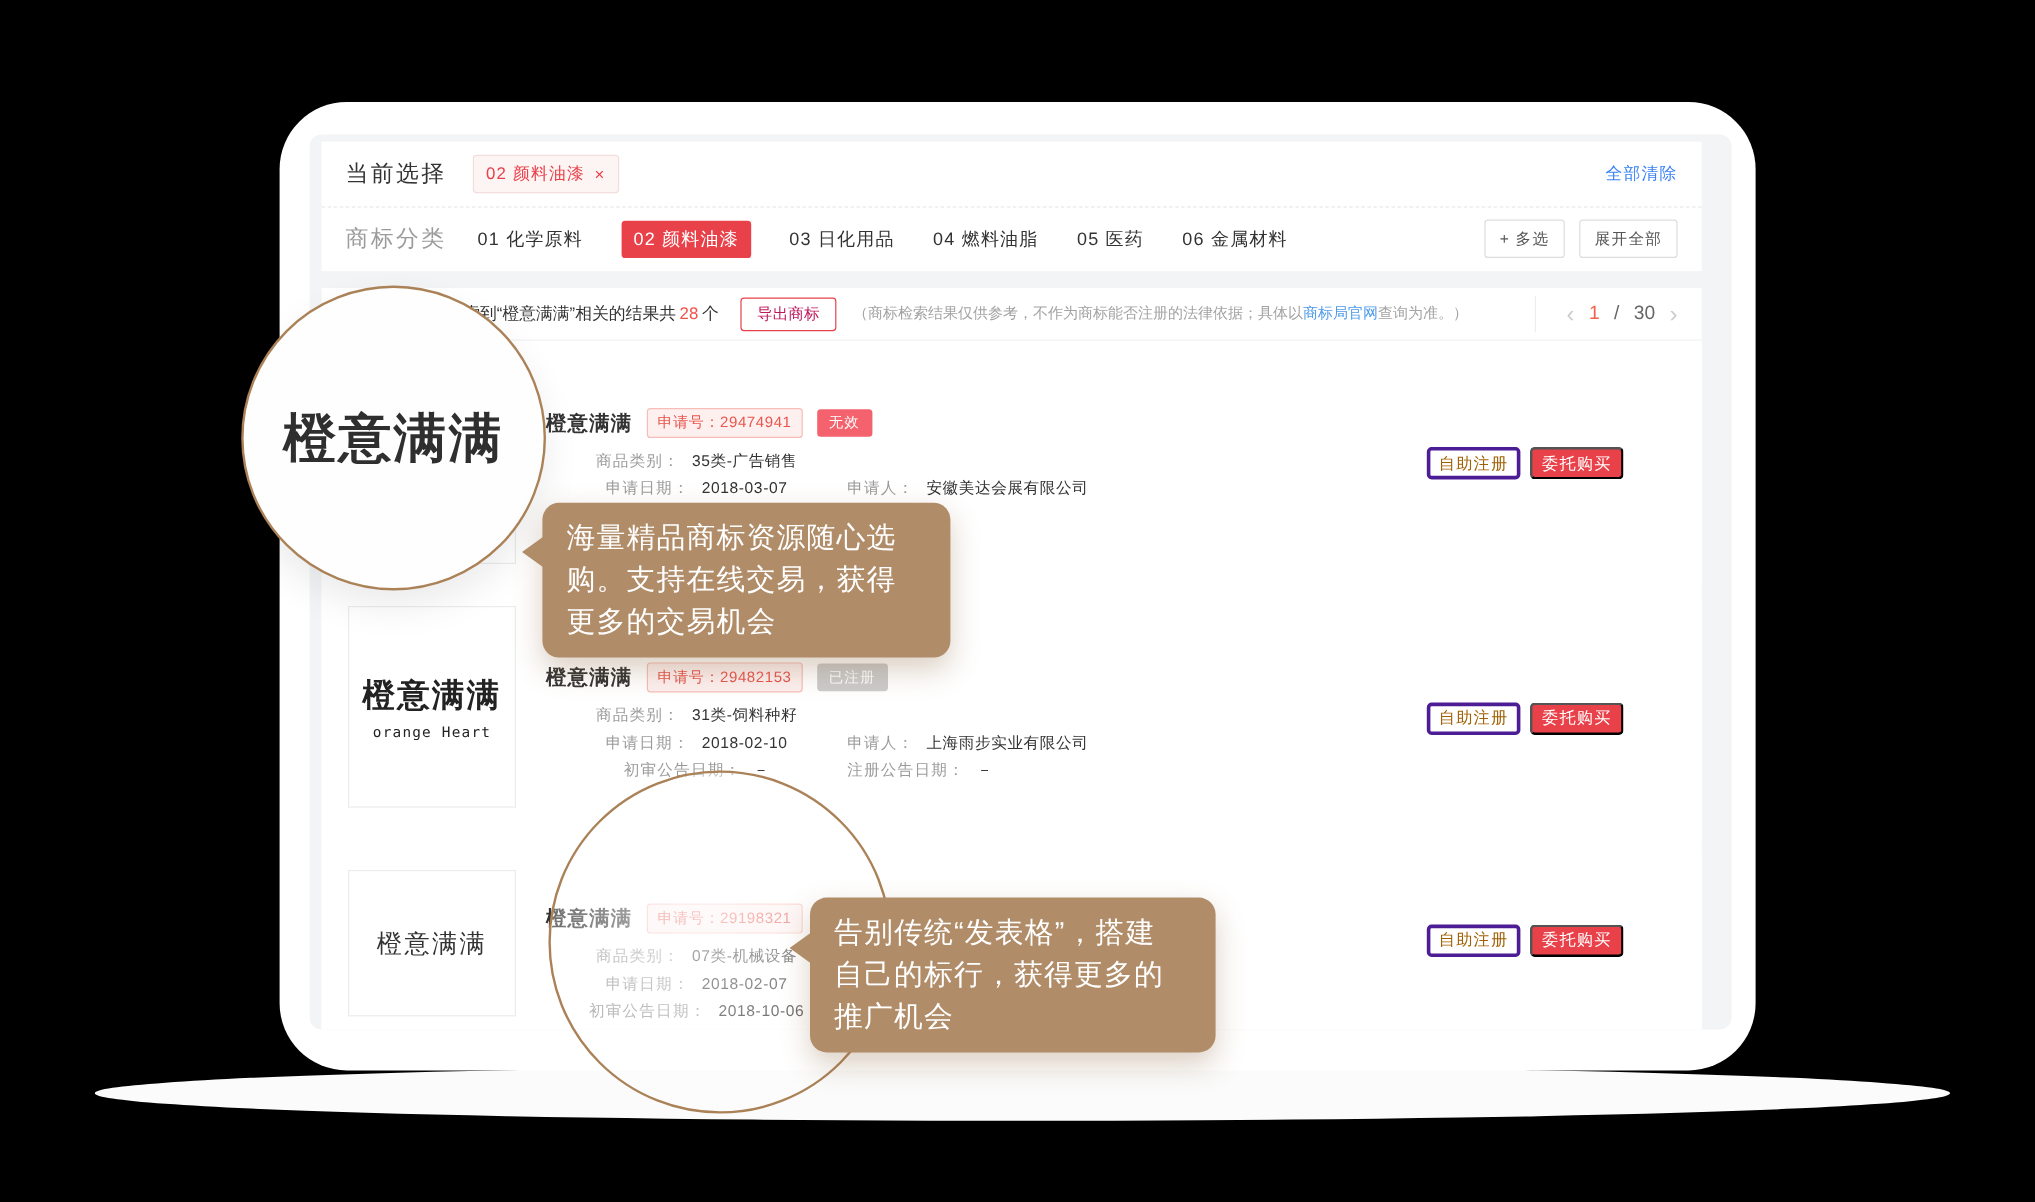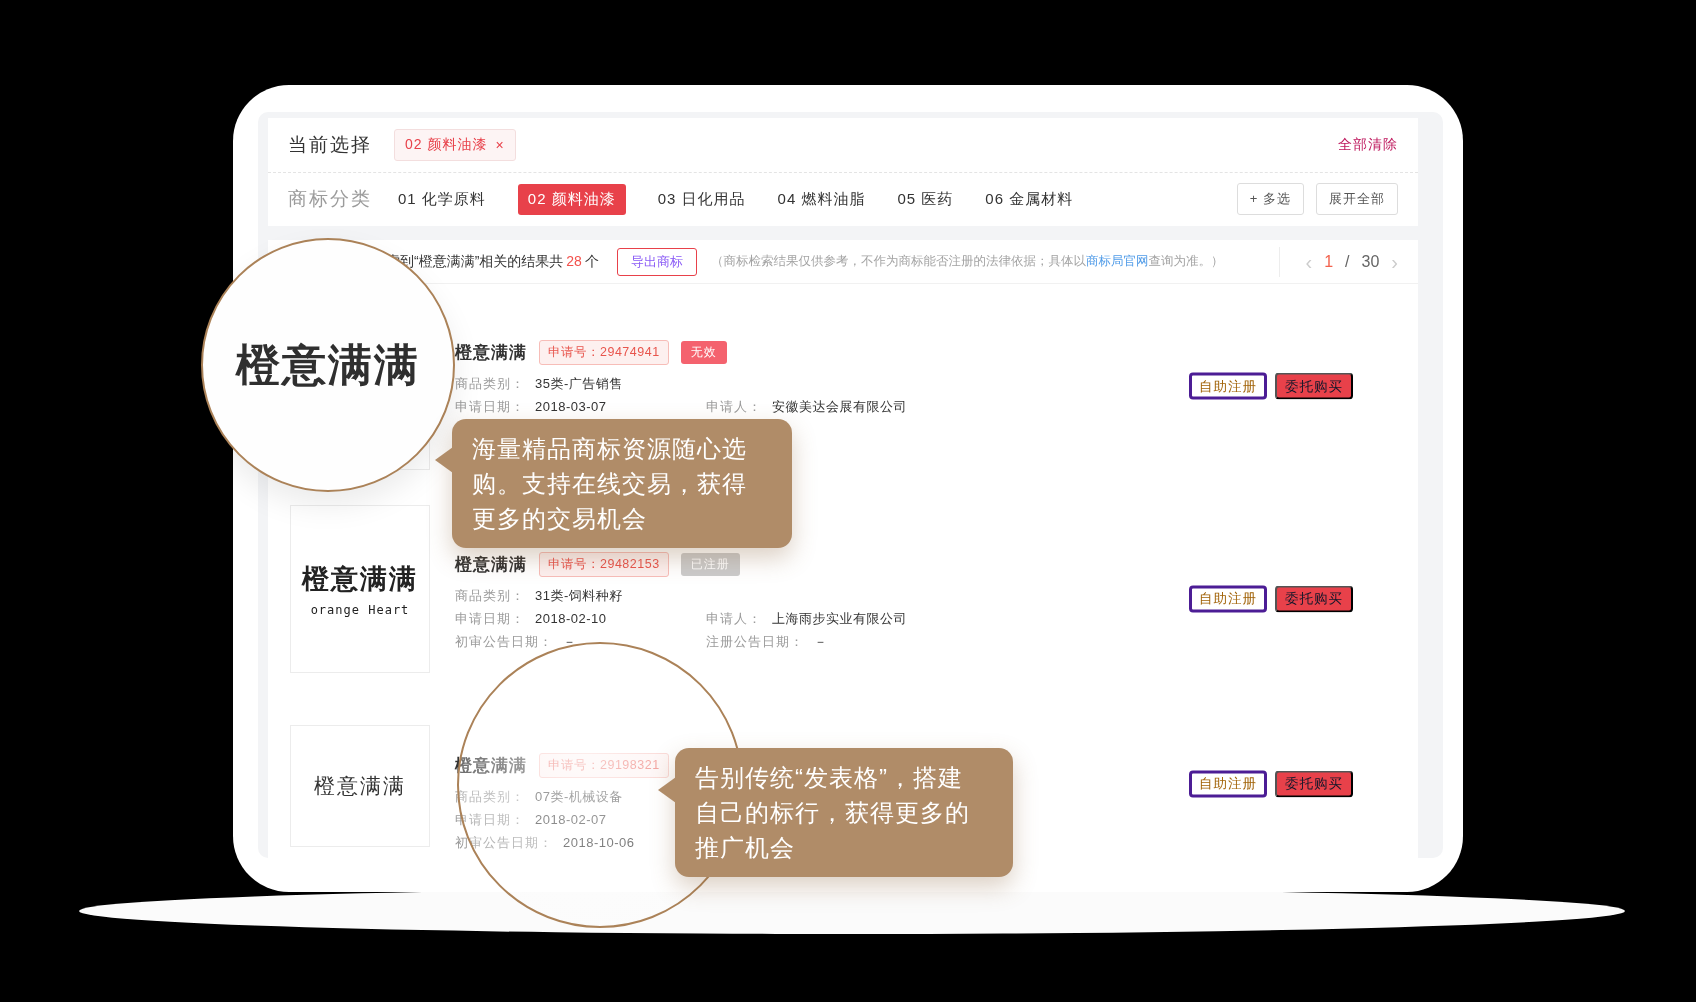--- a/index.html
+++ b/index.html
@@ -19,35 +19,35 @@
   .panel{position:absolute;background:#fff;}
   .panel.filters{left:10px;top:6px;width:1150px;height:108px;}
   .row-current{height:55px;display:flex;align-items:center;padding:0 20px;
     border-bottom:1px dashed #e4e4e4;}
   .row-label{font-size:19px;color:#333;letter-spacing:2px;}
   .row-cats .row-label{color:#9b9b9b;}
   .sel-tag{margin-left:22px;display:flex;align-items:center;gap:8px;
     background:#fdf4f4;border:1px solid #f3dede;border-radius:3px;
     padding:6px 10px;font-size:14px;color:#e8414a;letter-spacing:1px;cursor:pointer;}
   .sel-tag .x{color:#e8414a;font-size:14px;}
-  .clear-all{margin-left:auto;color:#be185d;font-size:14px;letter-spacing:1px;cursor:pointer;font-family:Liberation Mono, monospace;}
+  .clear-all{margin-left:auto;color:#3b82f6;font-size:14px;letter-spacing:1px;cursor:pointer;font-family:Liberation Mono, monospace;}
   .row-cats{height:52px;display:flex;align-items:center;padding:0 20px;}
   .cats{display:flex;align-items:center;margin-left:26px;gap:32px;}
   .cat{font-size:15px;color:#333;letter-spacing:1px;cursor:pointer;padding:6px 0;}
   .cat.active{background:#e8414a;color:#fff;border-radius:3px;padding:6px 10px;}
   .cat-btns{margin-left:auto;display:flex;gap:12px;}
   .ghost-btn{border:1px solid #ddd;background:#fff;color:#555;font-size:13px;
     padding:6px 12px;border-radius:3px;letter-spacing:1px;cursor:pointer;}
 
   .panel.results{left:10px;top:128px;width:1150px;height:618px;}
   .res-header{height:44px;display:flex;align-items:center;padding:0 20px;
     border-bottom:1px solid #f1f1f1;}
   .summary{font-size:14px;color:#333;white-space:nowrap;}
   .summary .cnt{color:#f3514c;padding:0 3px;}
-  .export-btn{margin-left:18px;border:1px solid #e8414a;color:#8b5cf6;background:#fff;
+  .export-btn{margin-left:18px;border:1px solid #e8414a;color:#be185d;background:#fff;
     font-size:13px;padding:4px 13px;border-radius:3px;white-space:nowrap;cursor:pointer;}
   .disclaimer{margin-left:14px;font-size:12.5px;color:#a3a3a3;white-space:nowrap;
     overflow:hidden;}
   .disclaimer .lnk{color:#4f9be8;cursor:pointer;}
   .pager{margin-left:auto;display:flex;align-items:center;gap:12px;
     border-left:1px solid #ededed;padding-left:26px;height:30px;font-size:16px;}
   .pager .chev{color:#ccc;font-size:20px;line-height:1;cursor:pointer;}
   .pager .cur{color:#f3624d;}
   .pager .tot{color:#666;}
 
@@ -68,29 +68,29 @@
   .row-content{margin-left:165px;}
   .title-line{display:flex;align-items:center;gap:12px;margin-bottom:12px;}
   .tm-title{font-size:17px;font-weight:bold;color:#333;letter-spacing:1px;}
   .appno{font-size:12.5px;color:#e8554d;background:#fdf0ef;border:1px solid #f7bdb8;
     border-radius:3px;padding:3px 8px;letter-spacing:0.5px;}
   .status{font-size:12px;color:#fff;border-radius:3px;padding:3px 10px;letter-spacing:1px;}
   .status.invalid{background:#f4626e;}
   .status.registered{background:#cbcbcb;}
   .fline{display:flex;margin-bottom:9px;font-size:13px;line-height:14px;}
   .pair{display:flex;}
-  .pair:first-child{min-width:251px;}
+  .pair:first-child{min-width:251px;justify-content:center;}
   .pair .lab{color:#9b9b9b;margin-right:10px;letter-spacing:1px;}
   .pair .val{color:#333;letter-spacing:0.5px;}
   .row-btns{position:absolute;right:65px;top:50%;transform:translateY(-50%);
     display:flex;gap:8px;}
   .rbtn{width:78px;height:27px;border-radius:4px;font-size:13.5px;display:flex;
     align-items:center;justify-content:center;cursor:pointer;letter-spacing:1px;}
   .rbtn.outline{border:3px solid #4c1d95;color:#a16207;background:#fff;}
-  .rbtn.solid{background:#e8414a;color:#0f172a;}
+  .rbtn.solid{background:#e8414a;color:#ffffff;}
 
   
   .circle1{position:absolute;left:201px;top:238px;width:254px;height:254px;
     border:2px solid #ab8258;border-radius:50%;background:#fefefe;z-index:20;
     display:flex;align-items:center;justify-content:center;
     box-shadow:0 14px 30px rgba(0,0,0,0.08);}
   .circle1 .bigmark{font-size:44px;font-weight:600;color:#2f2f2f;letter-spacing:2px;}
   .circle2{position:absolute;left:457px;top:642px;width:286px;height:286px;
     border:2px solid #ab8258;border-radius:50%;z-index:20;
     background:radial-gradient(circle at 45% 35%, rgba(255,255,255,0.75),

